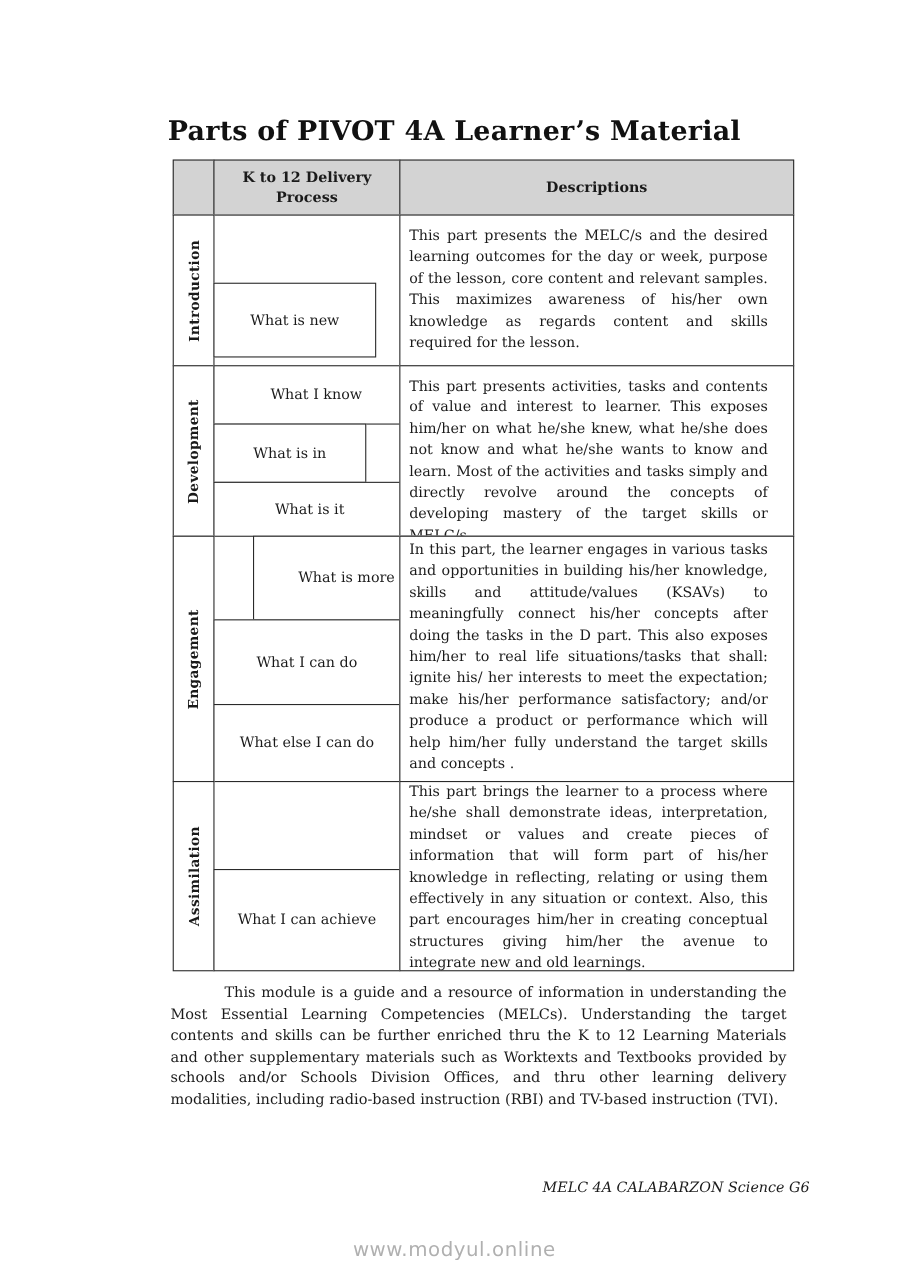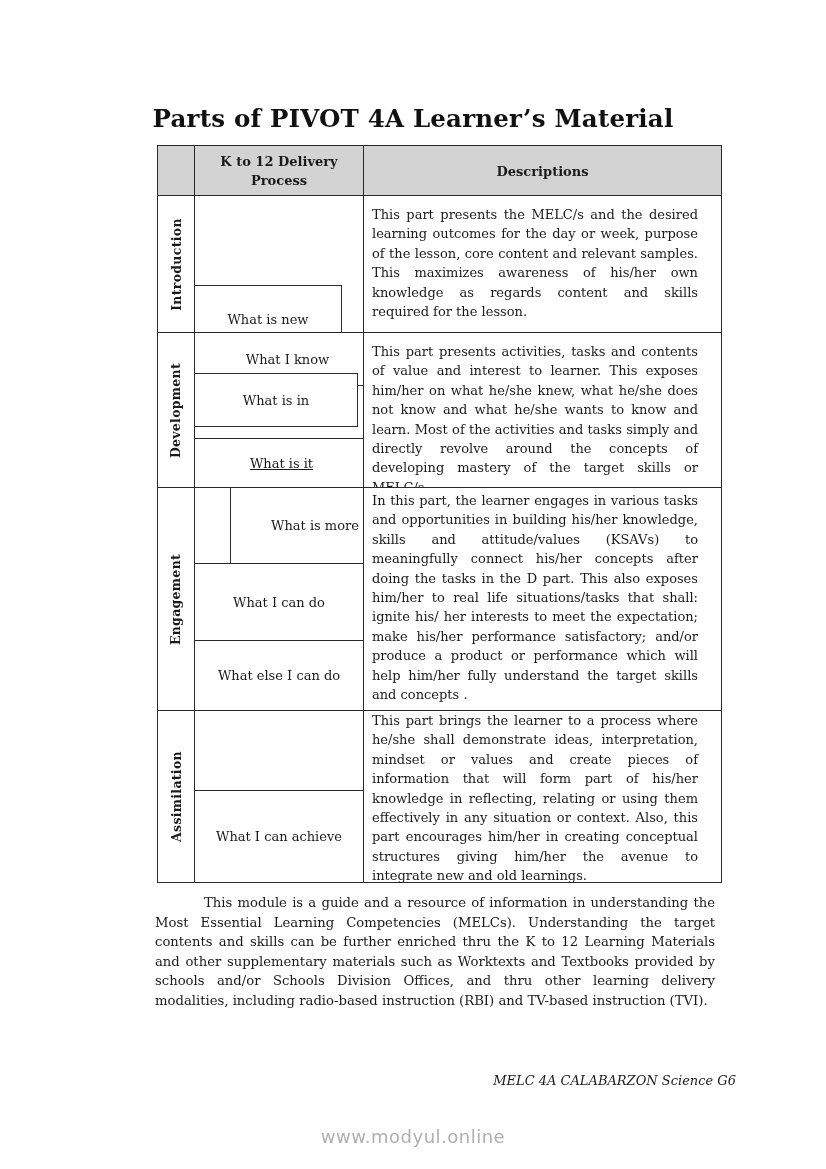--- a/index.html
+++ b/index.html
@@ -28,37 +28,37 @@
   <div class="cell hdr" style="left:37px;top:0;width:170px;height:51px;padding-left:38px;">
     <div class="hdr-text" style="padding:0 22px;">K to 12 Delivery Process</div>
   </div>
   <div class="cell hdr" style="left:206px;top:0;width:359px;height:51px;">
     <div class="hdr-text">Descriptions</div>
   </div>
 
   <div class="cell stage" style="left:0;top:50px;width:38px;height:138px;">
     <span>Introduction</span>
   </div>
-  <div class="cell sub" style="left:37px;top:112px;width:148px;height:68px;margin-top:28px;">
+  <div class="cell sub" style="left:37px;top:112px;width:148px;height:68px;">
     <span>What is new</span>
   </div>
   <div class="cell desc" style="left:206px;top:50px;width:359px;height:138px;padding-top:9px;">
     <span>This part presents the MELC/s and the desired learning outcomes for the day or week, purpose of the lesson, core content and relevant samples. This maximizes awareness of his/her own knowledge as regards content and skills required for the lesson.</span>
   </div>
 
   <div class="cell stage" style="left:0;top:187px;width:38px;height:156px;">
     <span>Development</span>
   </div>
   <div class="cell sub" style="left:37px;top:187px;width:187px;height:54px;">
     <span>What I know</span>
   </div>
-  <div class="cell sub" style="left:37px;top:228px;width:164px;height:54px;">
+  <div class="cell sub" style="left:37px;top:240px;width:139px;height:54px;">
     <span>What is in</span>
   </div>
-  <div class="cell sub" style="left:37px;top:293px;width:175px;height:50px;text-decoration:underline;">
+  <div class="cell sub" style="left:37px;top:293px;width:175px;height:50px;">
     <span>What is it</span>
   </div>
   <div class="cell desc" style="left:206px;top:187px;width:359px;height:156px;padding-top:9px;">
     <span>This part presents activities, tasks and contents of value and interest to learner. This exposes him/her on what he/she knew, what he/she does not know and what he/she wants to know and learn. Most of the activities and tasks simply and directly revolve around the concepts of developing mastery of the target skills or MELC/s.</span>
   </div>
 
   <div class="cell stage" style="left:0;top:342px;width:38px;height:224px;">
     <span>Engagement</span>
   </div>
   <div class="cell sub" style="left:37px;top:342px;width:170px;height:77px;margin-left:36px;">

